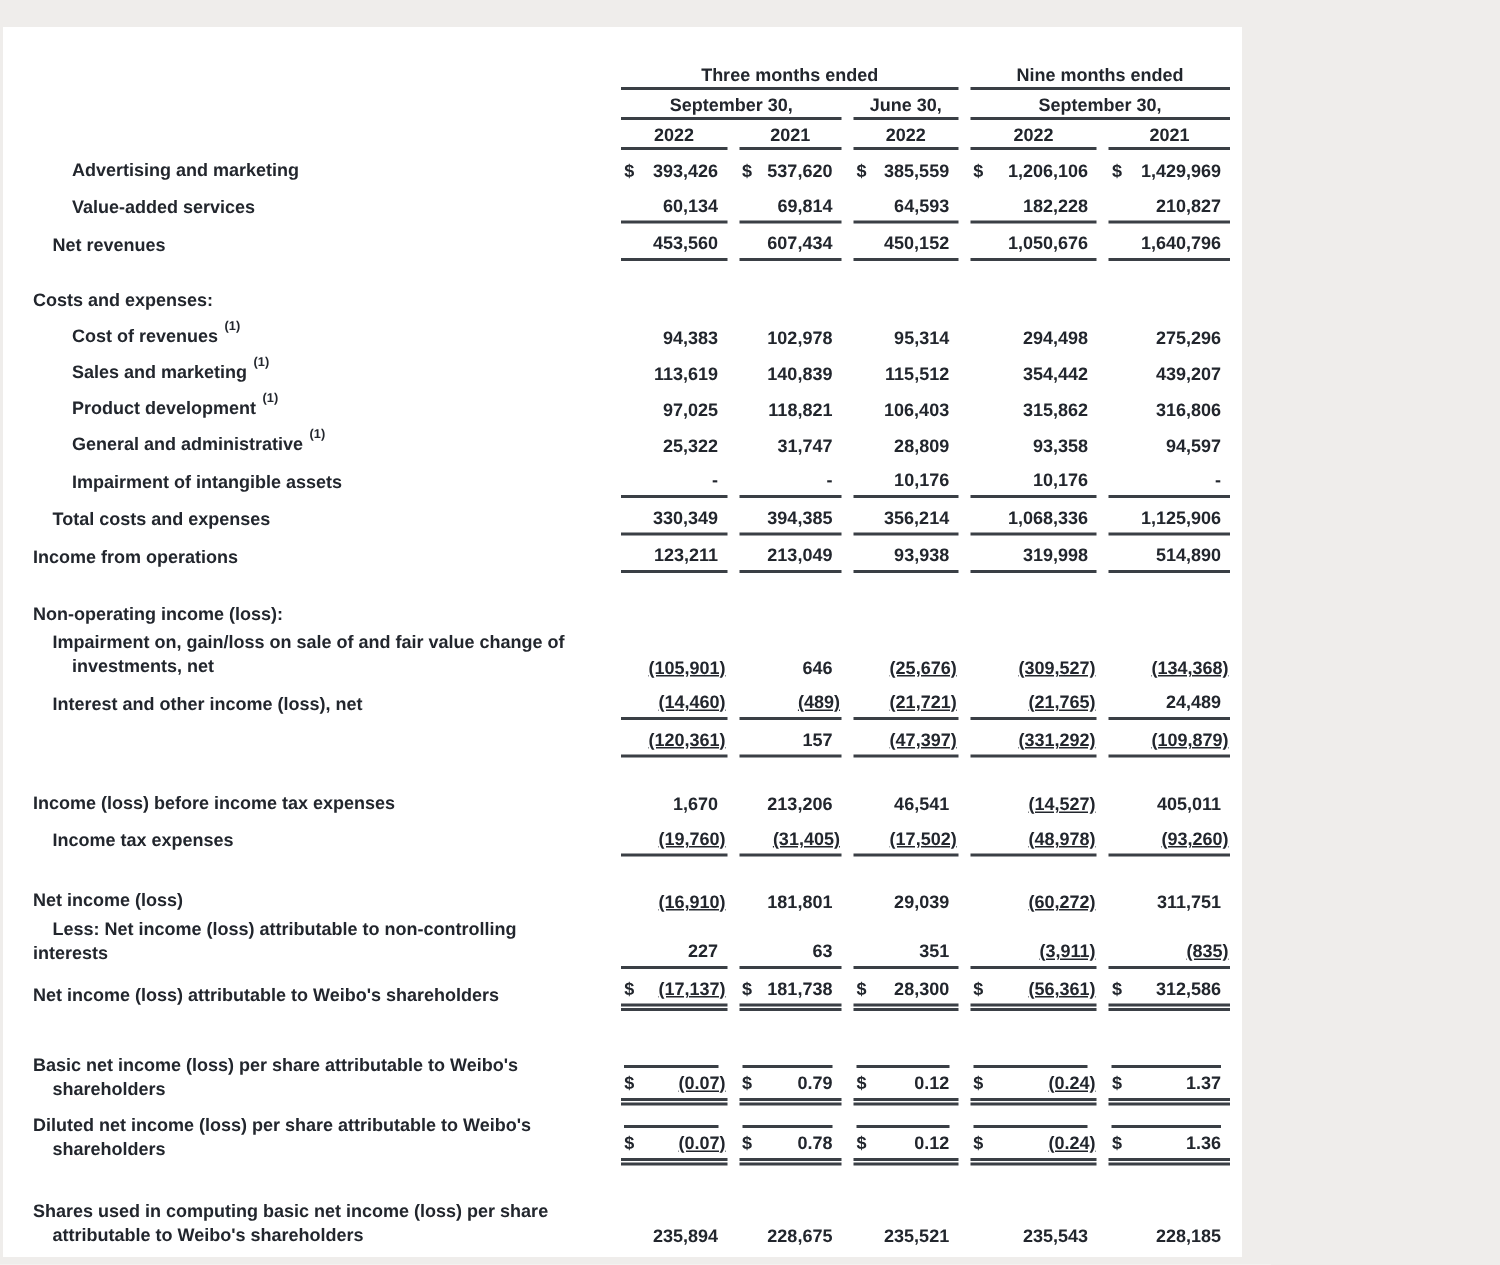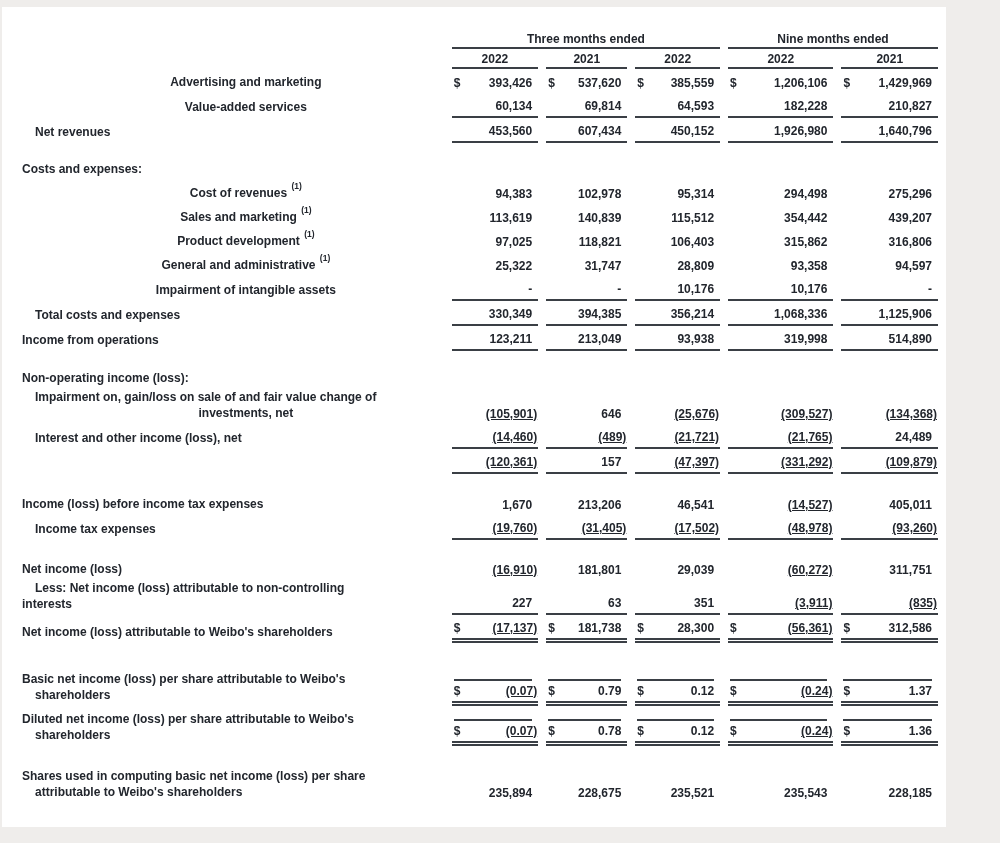--- a/index.html
+++ b/index.html
@@ -1,26 +1,26 @@
 <!DOCTYPE html>
 <html><head>
 <meta charset="utf-8">
 <style>
   html,body{margin:0;padding:0;width:1000px;height:843px;overflow:hidden;
     background:#efedeb;font-family:"Liberation Sans","DejaVu Sans",sans-serif;}
-  .page{position:absolute;left:2px;top:7px;width:944px;height:820px;background:#ffffff;}
+  .page{position:absolute;left:2px;top:18px;width:826px;height:820px;background:#ffffff;}
   table{border-collapse:separate;border-spacing:8px 0;margin:22px 0 0 12px;table-layout:fixed;}
   th,td{font-size:12px;font-weight:bold;color:#22262d;vertical-align:bottom;padding:0;}
   thead th{height:17px;text-align:center;padding-bottom:1px;white-space:nowrap;}
   thead th.grp{border-bottom:2px solid #3a3f45;}
   tbody td{height:21px;}
   td.lbl{line-height:16px;padding-bottom:3px;white-space:nowrap;overflow:visible;}
   .ind0{padding-left:0;}
   .ind1{padding-left:13px;}
-  .ind2{padding-left:26px;text-align:center;}
+  .ind2{padding-left:26px;}
   sup{font-size:8.5px;position:relative;top:-3px;margin-left:1px;font-weight:bold;}
   td.num{padding:0 6px 2px 2px;}
   td.num .fx{display:flex;justify-content:space-between;align-items:baseline;line-height:16px;}
   td.num .fx.tl{border-top:2px solid #3a3f45;padding-top:2px;}
   td.uls{border-bottom:2px solid #3a3f45;margin-top:12px;}
   td.uld{border-bottom:5px double #3a3f45;}
   .val.neg{margin-right:-5px;text-decoration:underline;}
   tr.sp td{height:auto;}
 </style>
 </head>
@@ -37,20 +37,26 @@
         <col style="width:100px">
     </colgroup>
     <thead>
       <tr>
         <th></th>
         <th class="grp" colspan="3">Three months ended</th>
         <th class="grp" colspan="2">Nine months ended</th>
       </tr>
       <tr>
         <th></th>
+        <th class="grp" colspan="2">September 30,</th>
+        <th class="grp">June 30,</th>
+        <th class="grp" colspan="2">September 30,</th>
+      </tr>
+      <tr>
+        <th></th>
         <th class="grp">2022</th>
         <th class="grp">2021</th>
         <th class="grp">2022</th>
         <th class="grp">2022</th>
         <th class="grp">2021</th>
       </tr>
     </thead>
     <tbody id="tbody">
         <tr>
           <td class="lbl">
@@ -140,21 +146,21 @@
           </td>
           <td class="num uls">
             <div class="fx">
               <span class="cur"></span>
               <span class="val">450,152</span>
             </div>
           </td>
           <td class="num uls">
             <div class="fx">
               <span class="cur"></span>
-              <span class="val">1,926,980</span>
+              <span class="val">1,050,676</span>
             </div>
           </td>
           <td class="num uls">
             <div class="fx">
               <span class="cur"></span>
               <span class="val">1,640,796</span>
             </div>
           </td>
         </tr>
         <tr class="sp" style="height: 13px;">

